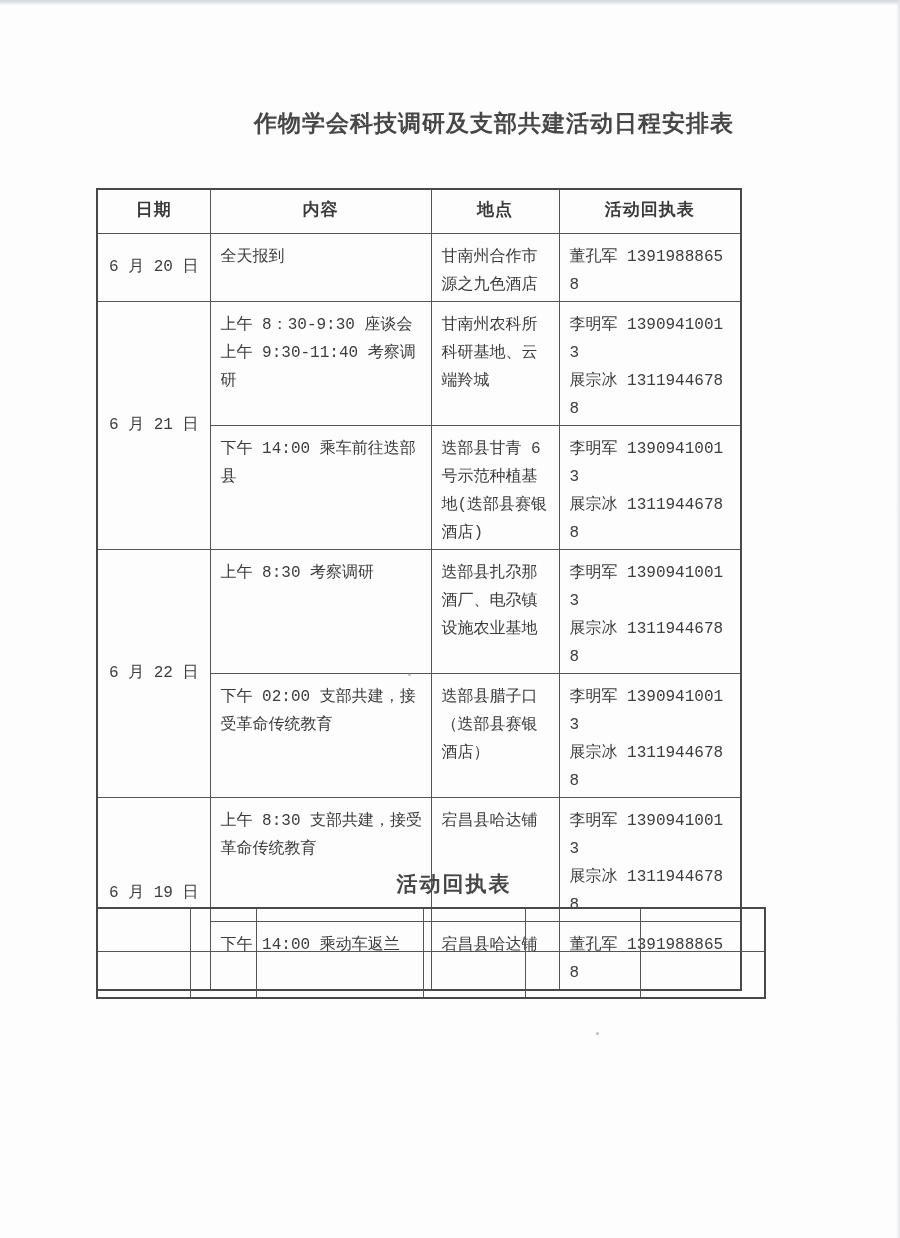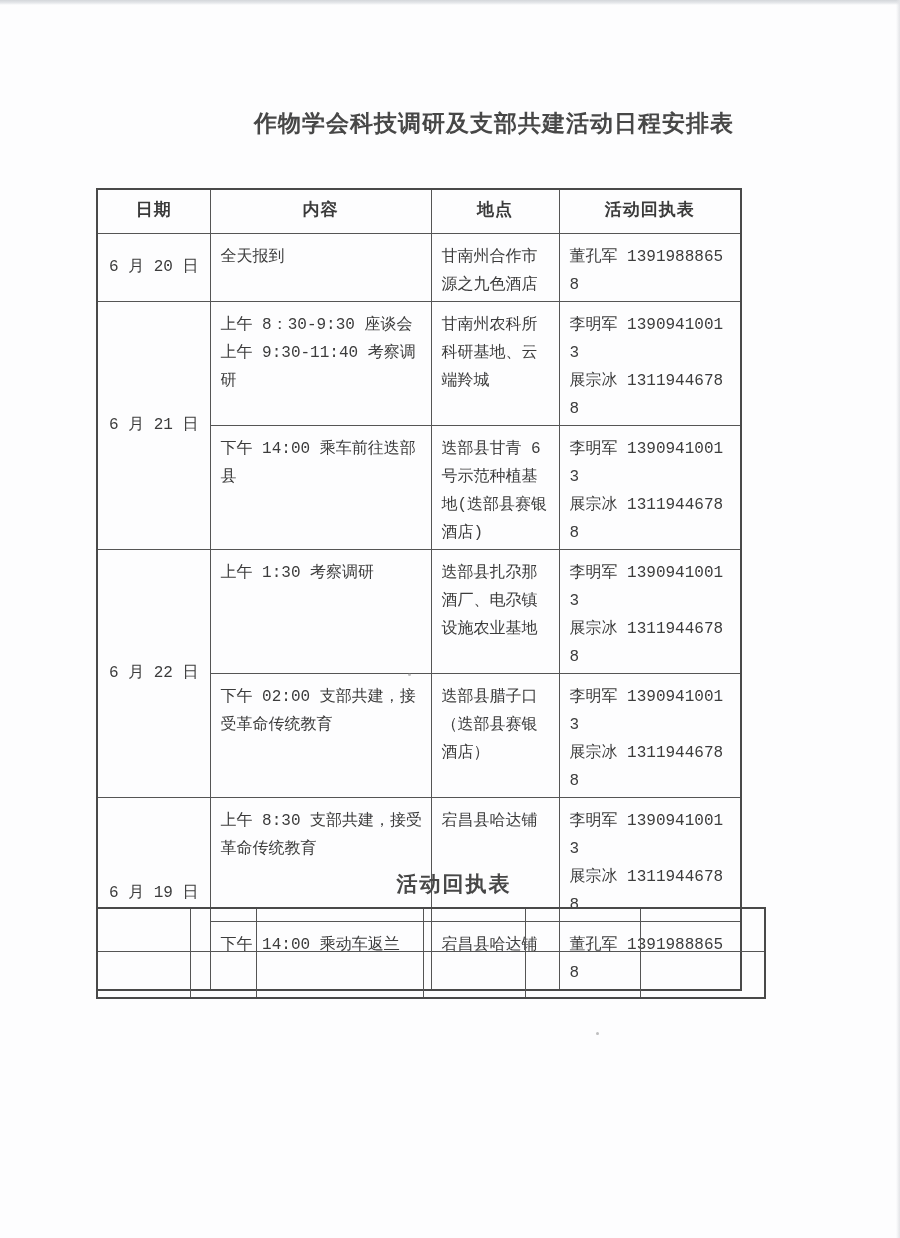--- a/index.html
+++ b/index.html
@@ -128,21 +128,21 @@
       <td>迭部县甘青 6 号示范种植基地(迭部县赛银酒店)</td>
       <td>
         <span class="line">李明军 13909410013</span>
         <span class="line">展宗冰 13119446788</span>
       </td>
     </tr>
 
     <tr style="height:92px">
       <td class="date-cell" rowspan="2">6 月 22 日</td>
       <td>
-        <span class="line">上午 1:30 考察调研</span>
+        <span class="line">上午 8:30 考察调研</span>
       </td>
       <td>迭部县扎尕那酒厂、电尕镇设施农业基地</td>
       <td>
         <span class="line">李明军 13909410013</span>
         <span class="line">展宗冰 13119446788</span>
       </td>
     </tr>
 
     <tr style="height:89px">
       <td>

